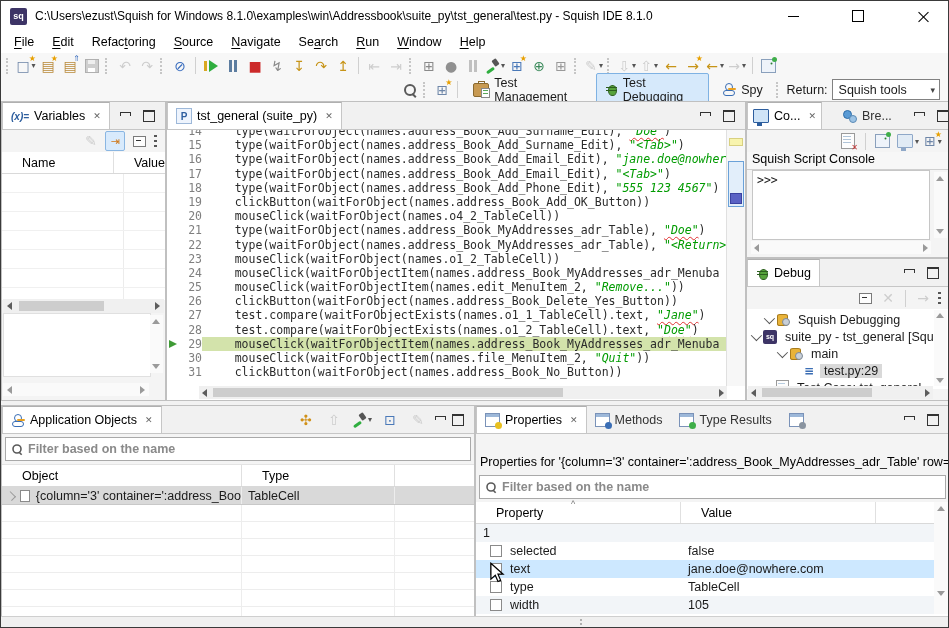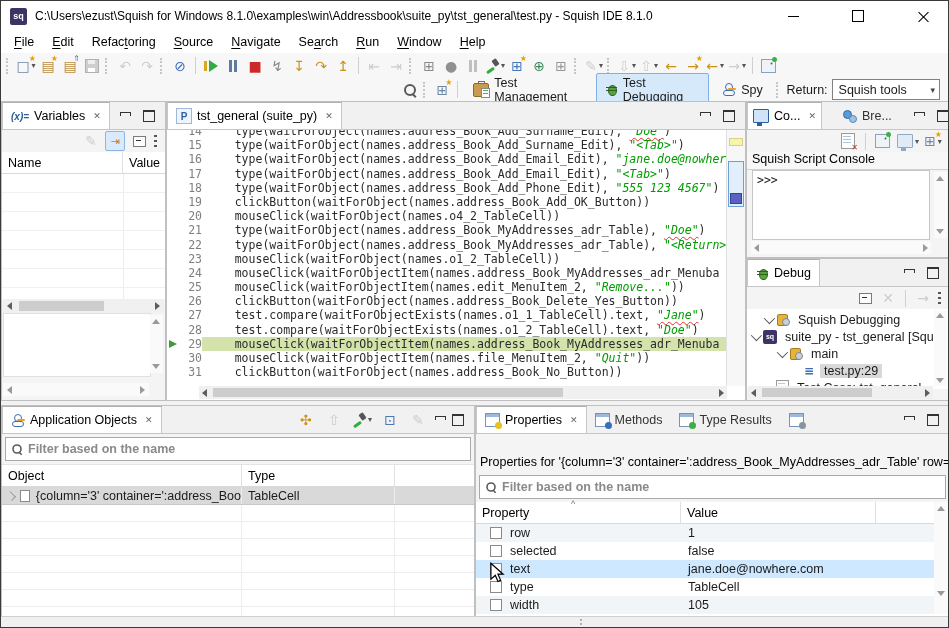--- a/index.html
+++ b/index.html
@@ -57,21 +57,21 @@
   .minmax{margin-left:auto;display:flex;align-items:center;gap:12px;padding-right:10px;}
   .mm-min{width:9px;height:3px;border:1px solid #333;border-bottom:none;margin-top:-4px;}
   .mm-max{width:10px;height:9px;border:1px solid #333;border-top:2px solid #333;}
   .vtb{height:22px;display:flex;align-items:center;justify-content:flex-end;gap:3px;padding-right:6px;background:#f4f4f4;}
   .vtb .tbtn{height:18px;min-width:18px;}
   .vtb .toggled{background:#d8eafc;border:1px solid #8ab6e2;}
   .dots{display:inline-block;width:3px;height:13px;background:repeating-linear-gradient(#555 0 2px,transparent 2px 5px);margin:0 2px;}
   .collapse{width:11px;height:9px;border:1px solid #7a7a7a;background:#fdfdfd;position:relative;}
   .collapse:before{content:"";position:absolute;left:2px;top:3px;width:5px;height:1px;background:#333;}
   .hdr{display:flex;height:21px;align-items:center;background:#fff;border-bottom:1px solid #d9d9d9;font-size:12.5px;color:#000;}
-  .hcell{padding-left:6px;border-right:1px solid #e0e0e0;height:100%;display:flex;align-items:center;box-sizing:border-box;}
+  .hcell{padding-left:20px;border-right:1px solid #e0e0e0;height:100%;display:flex;align-items:center;box-sizing:border-box;}
   .filter{display:flex;align-items:center;height:22px;border:1px solid #a9a9a9;background:#fff;margin:3px 3px;padding-left:4px;gap:4px;font-weight:bold;}
   .filter .ph{color:#8a8a8a;font-size:12.5px;}
   .cb{width:12px;height:12px;border:1px solid #8a8a8a;background:#fff;display:inline-block;box-sizing:border-box;}
   .chev{display:inline-block;width:7px;height:7px;border-right:1.5px solid #555;border-bottom:1.5px solid #555;transform:rotate(45deg) translateY(-2px);}
   .chev.right{transform:rotate(-45deg);border-color:#9a9a9a;}
   
   .sb{position:absolute;background:#f0f0f0;}
   .sbthumb{position:absolute;background:#cdcdcd;}
   .arr{position:absolute;width:0;height:0;}
   .arr.l{border-top:4px solid transparent;border-bottom:4px solid transparent;border-right:5px solid #5d5d5d;}
@@ -681,24 +681,20 @@
         <span>Property</span>
         <span style="position:absolute;left:95px;top:-3px;font-size:9px;color:#777;">^</span>
       </div>
       <div class="hcell" style="width:195px;">
           <span>Value</span>
         </div>
       <div class="hcell" style="flex:1;border-right:none;"></div>
     </div>
     <div id="prop-rows" style="background:#fff;height:92px;overflow:hidden;">
         <div class="prow alt">
-          <div style="width: 205px; display: flex; align-items: center; gap: 8px; padding-left: 14px; box-sizing: border-box;">
-            <span class="cb"></span>
-            <span>row</span>
-          </div>
           <div style="width: 195px; padding-left: 7px; box-sizing: border-box;">1</div>
           <div style="flex: 1 1 0%;"></div>
         </div>
         <div class="prow ">
           <div style="width: 205px; display: flex; align-items: center; gap: 8px; padding-left: 14px; box-sizing: border-box;">
             <span class="cb"></span>
             <span>selected</span>
           </div>
           <div style="width: 195px; padding-left: 7px; box-sizing: border-box;">false</div>
           <div style="flex: 1 1 0%;"></div>

